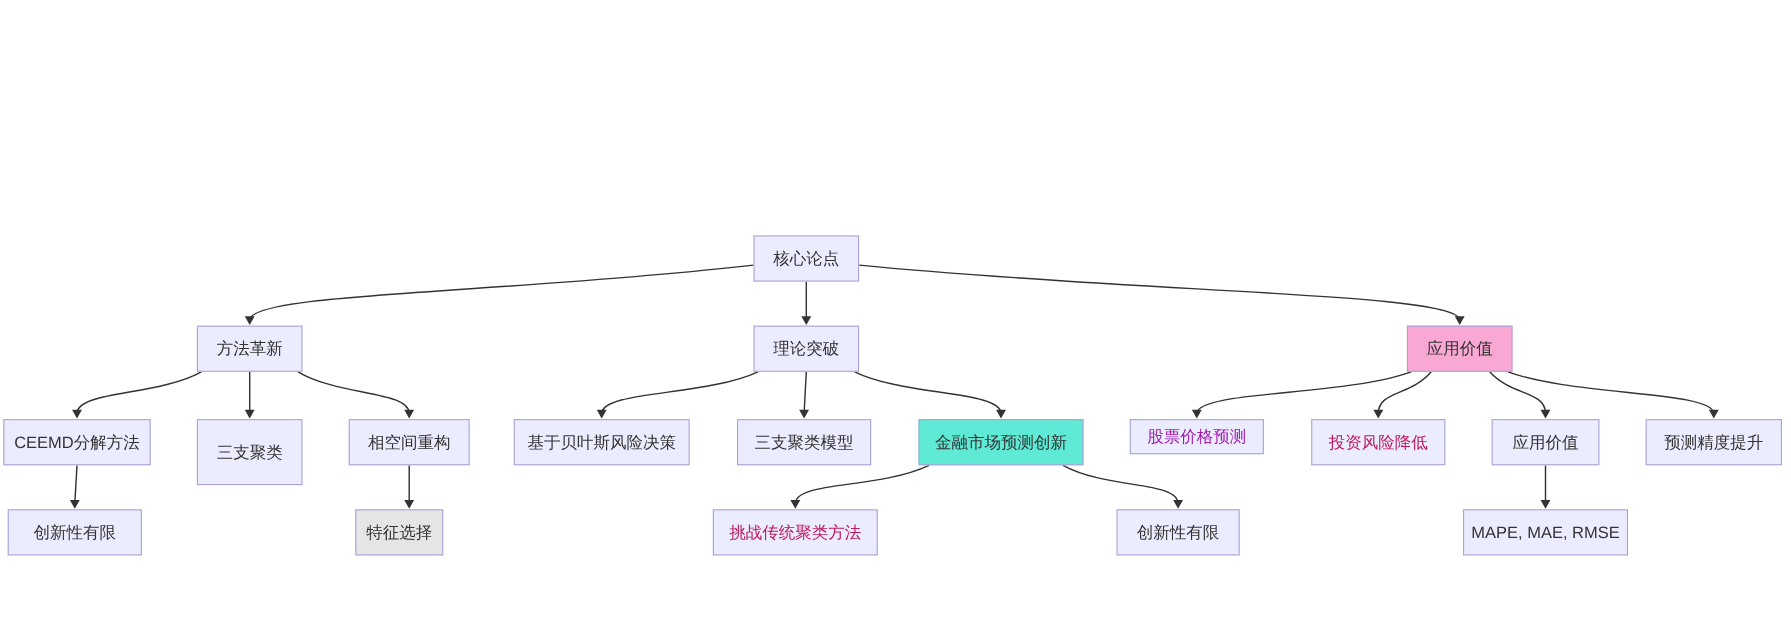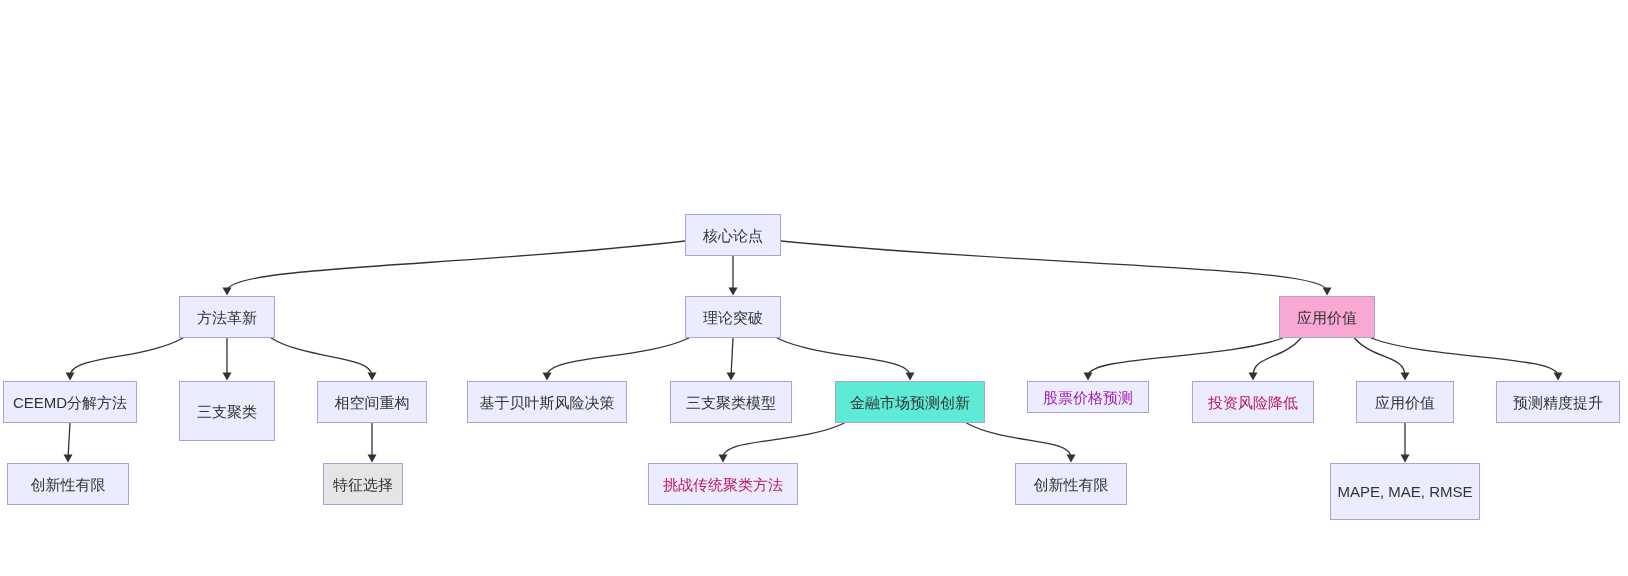--- a/index.html
+++ b/index.html
@@ -91,14 +91,14 @@
     <div class="flow-node" style="left: 670px; top: 381px; width: 122px; height: 42px; background: rgb(236, 236, 255); border-color: rgb(170, 163, 217); color: rgb(51, 51, 51);">三支聚类模型</div>
     <div class="flow-node" style="left: 835px; top: 381px; width: 150px; height: 42px; background: #5eead4; border-color: rgb(170, 163, 217); color: rgb(51, 51, 51);">金融市场预测创新</div>
     <div class="flow-node" style="left: 1027px; top: 381px; width: 122px; height: 32px; background: rgb(236, 236, 255); border-color: rgb(170, 163, 217); color: #a21caf;">股票价格预测</div>
     <div class="flow-node" style="left: 1192px; top: 381px; width: 122px; height: 42px; background: rgb(236, 236, 255); border-color: rgb(170, 163, 217); color: #be185d;">投资风险降低</div>
     <div class="flow-node" style="left: 1356px; top: 381px; width: 98px; height: 42px; background: rgb(236, 236, 255); border-color: rgb(170, 163, 217); color: rgb(51, 51, 51);">应用价值</div>
     <div class="flow-node" style="left: 1496px; top: 381px; width: 124px; height: 42px; background: rgb(236, 236, 255); border-color: rgb(170, 163, 217); color: rgb(51, 51, 51);">预测精度提升</div>
     <div class="flow-node" style="left: 7px; top: 463px; width: 122px; height: 42px; background: rgb(236, 236, 255); border-color: rgb(170, 163, 217); color: rgb(51, 51, 51);">创新性有限</div>
     <div class="flow-node" style="left: 323px; top: 463px; width: 80px; height: 42px; background: #e5e5e5; border-color: rgb(170, 163, 217); color: rgb(51, 51, 51);">特征选择</div>
     <div class="flow-node" style="left: 648px; top: 463px; width: 150px; height: 42px; background: rgb(236, 236, 255); border-color: rgb(170, 163, 217); color: #be185d;">挑战传统聚类方法</div>
     <div class="flow-node" style="left: 1015px; top: 463px; width: 112px; height: 42px; background: rgb(236, 236, 255); border-color: rgb(170, 163, 217); color: rgb(51, 51, 51);">创新性有限</div>
-    <div class="flow-node" style="left: 1330px; top: 463px; width: 150px; height: 57px; background: rgb(236, 236, 255); border-color: rgb(170, 163, 217); color: rgb(51, 51, 51);">MAPE, MAE, RMSE</div>
+    <div class="flow-node" style="left: 1330px; top: 463px; width: 150px; height: 42px; background: rgb(236, 236, 255); border-color: rgb(170, 163, 217); color: rgb(51, 51, 51);">MAPE, MAE, RMSE</div>
   </div>
 
 </body></html>

